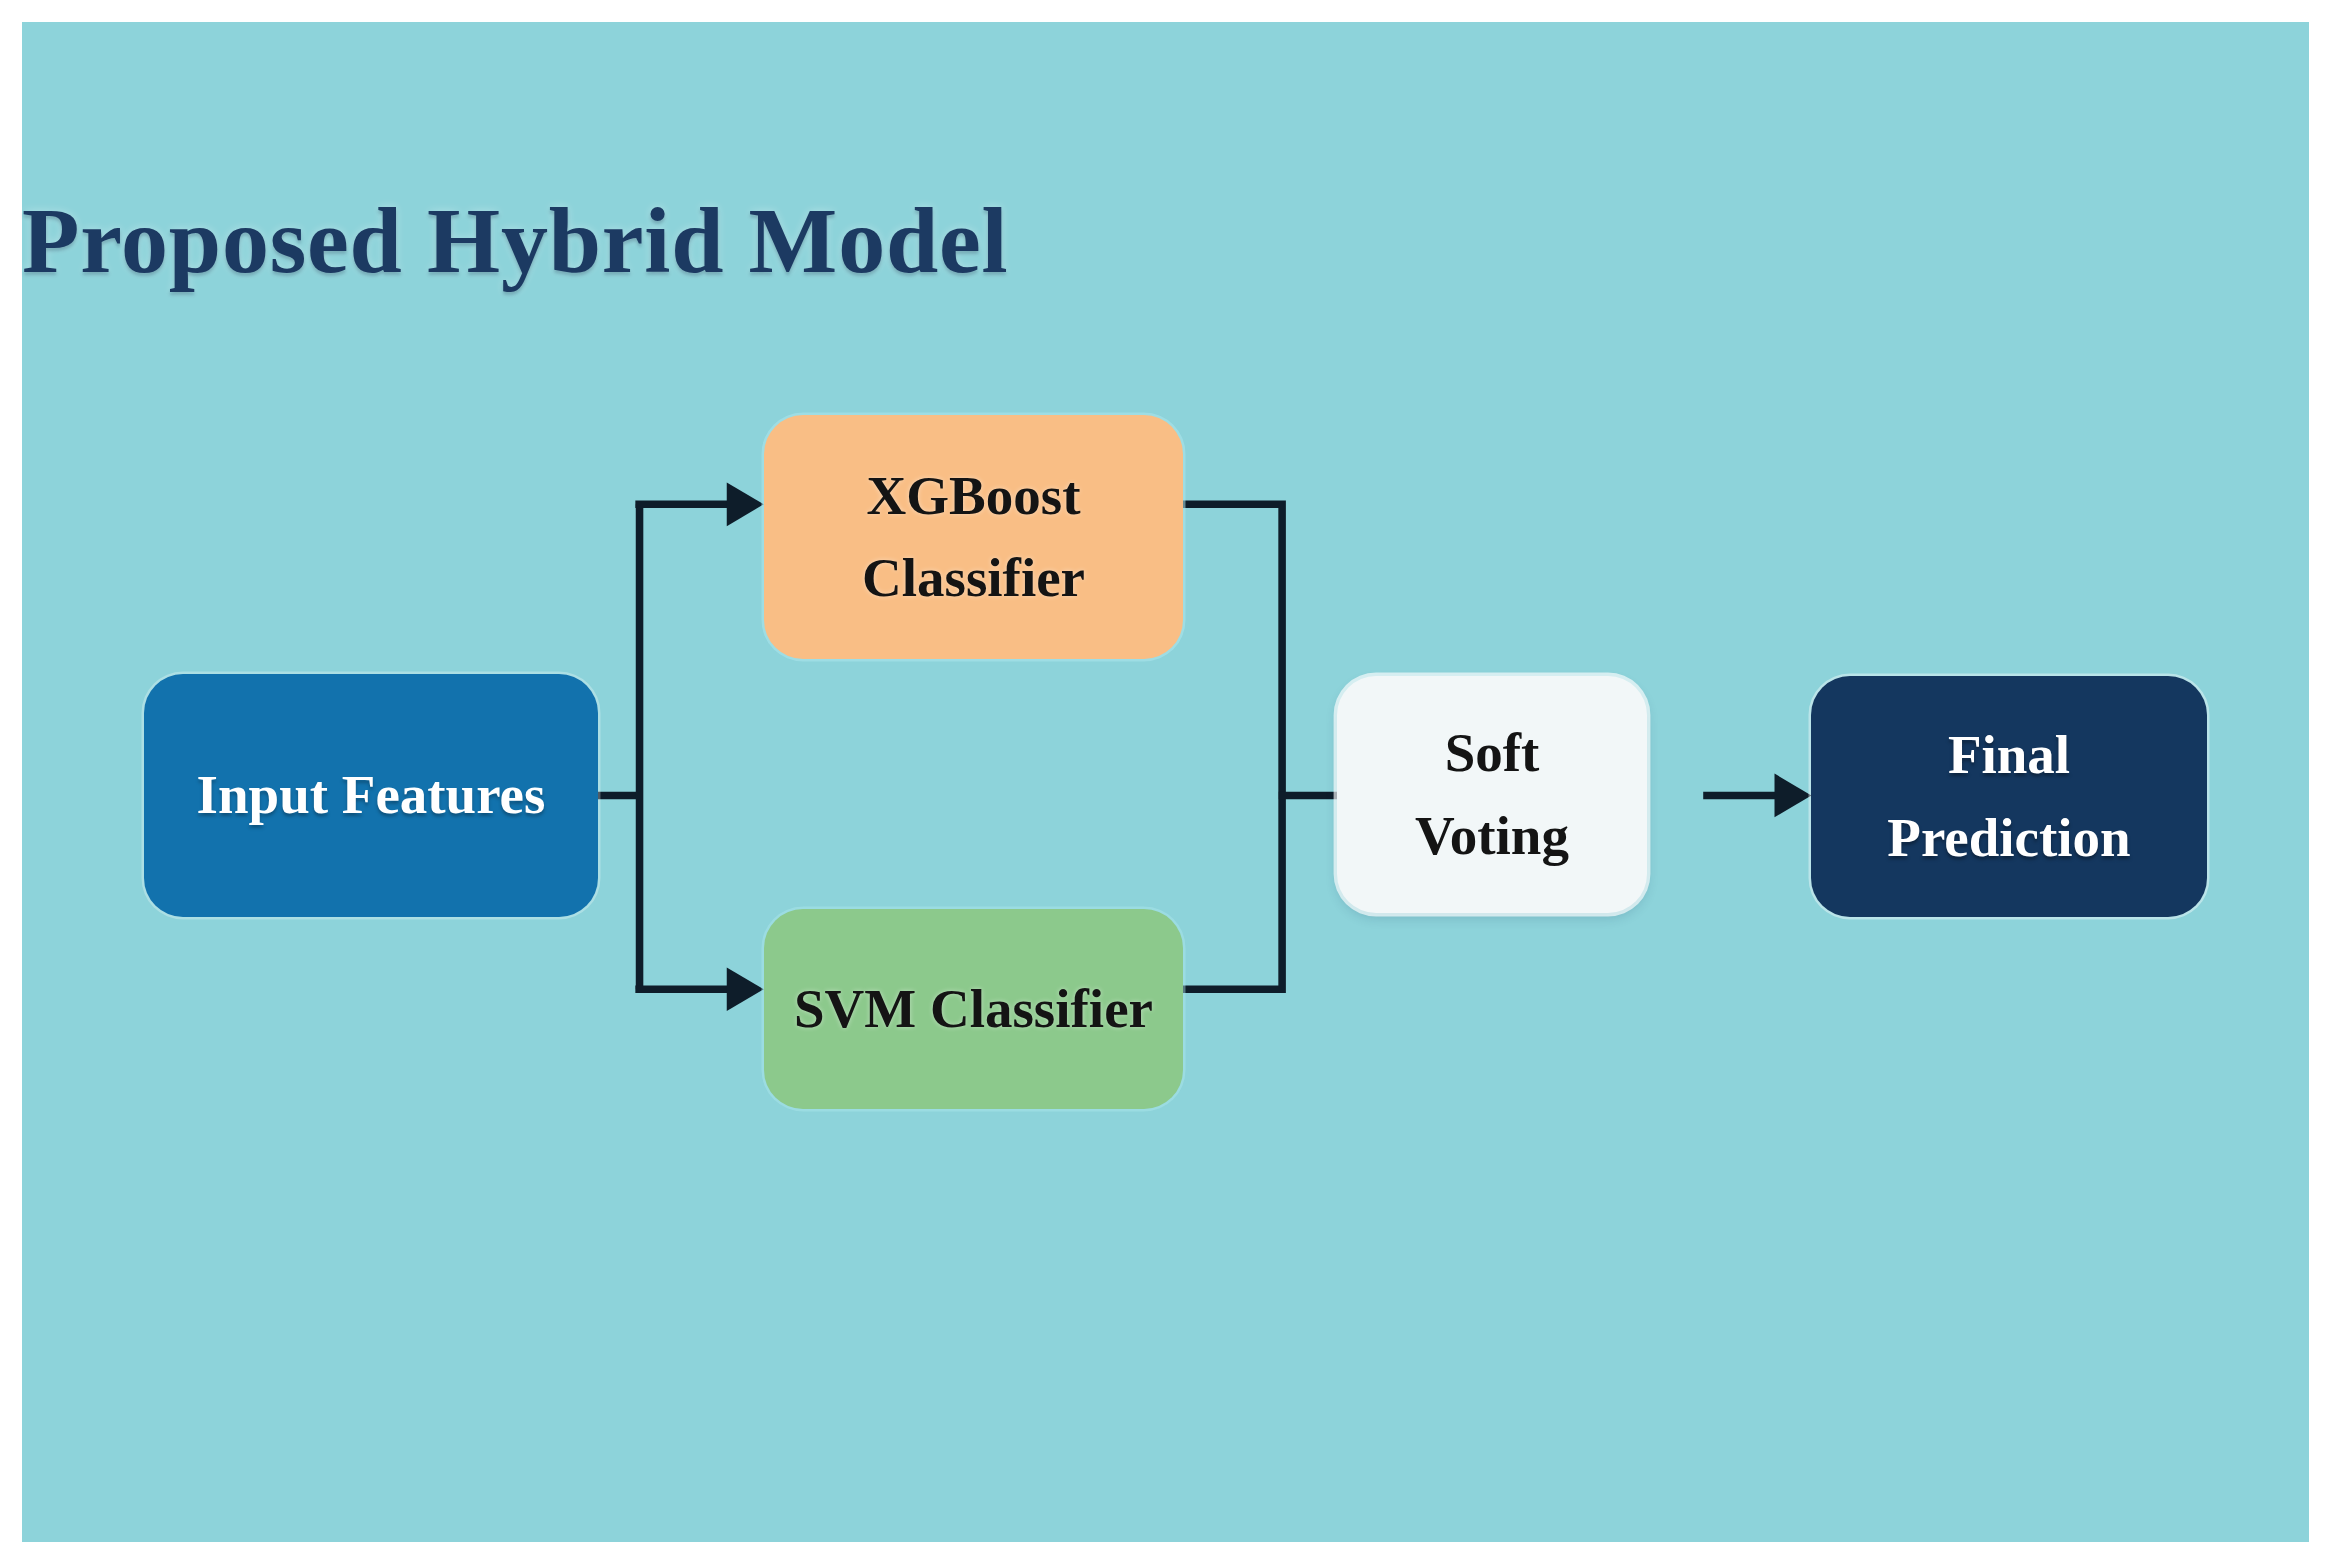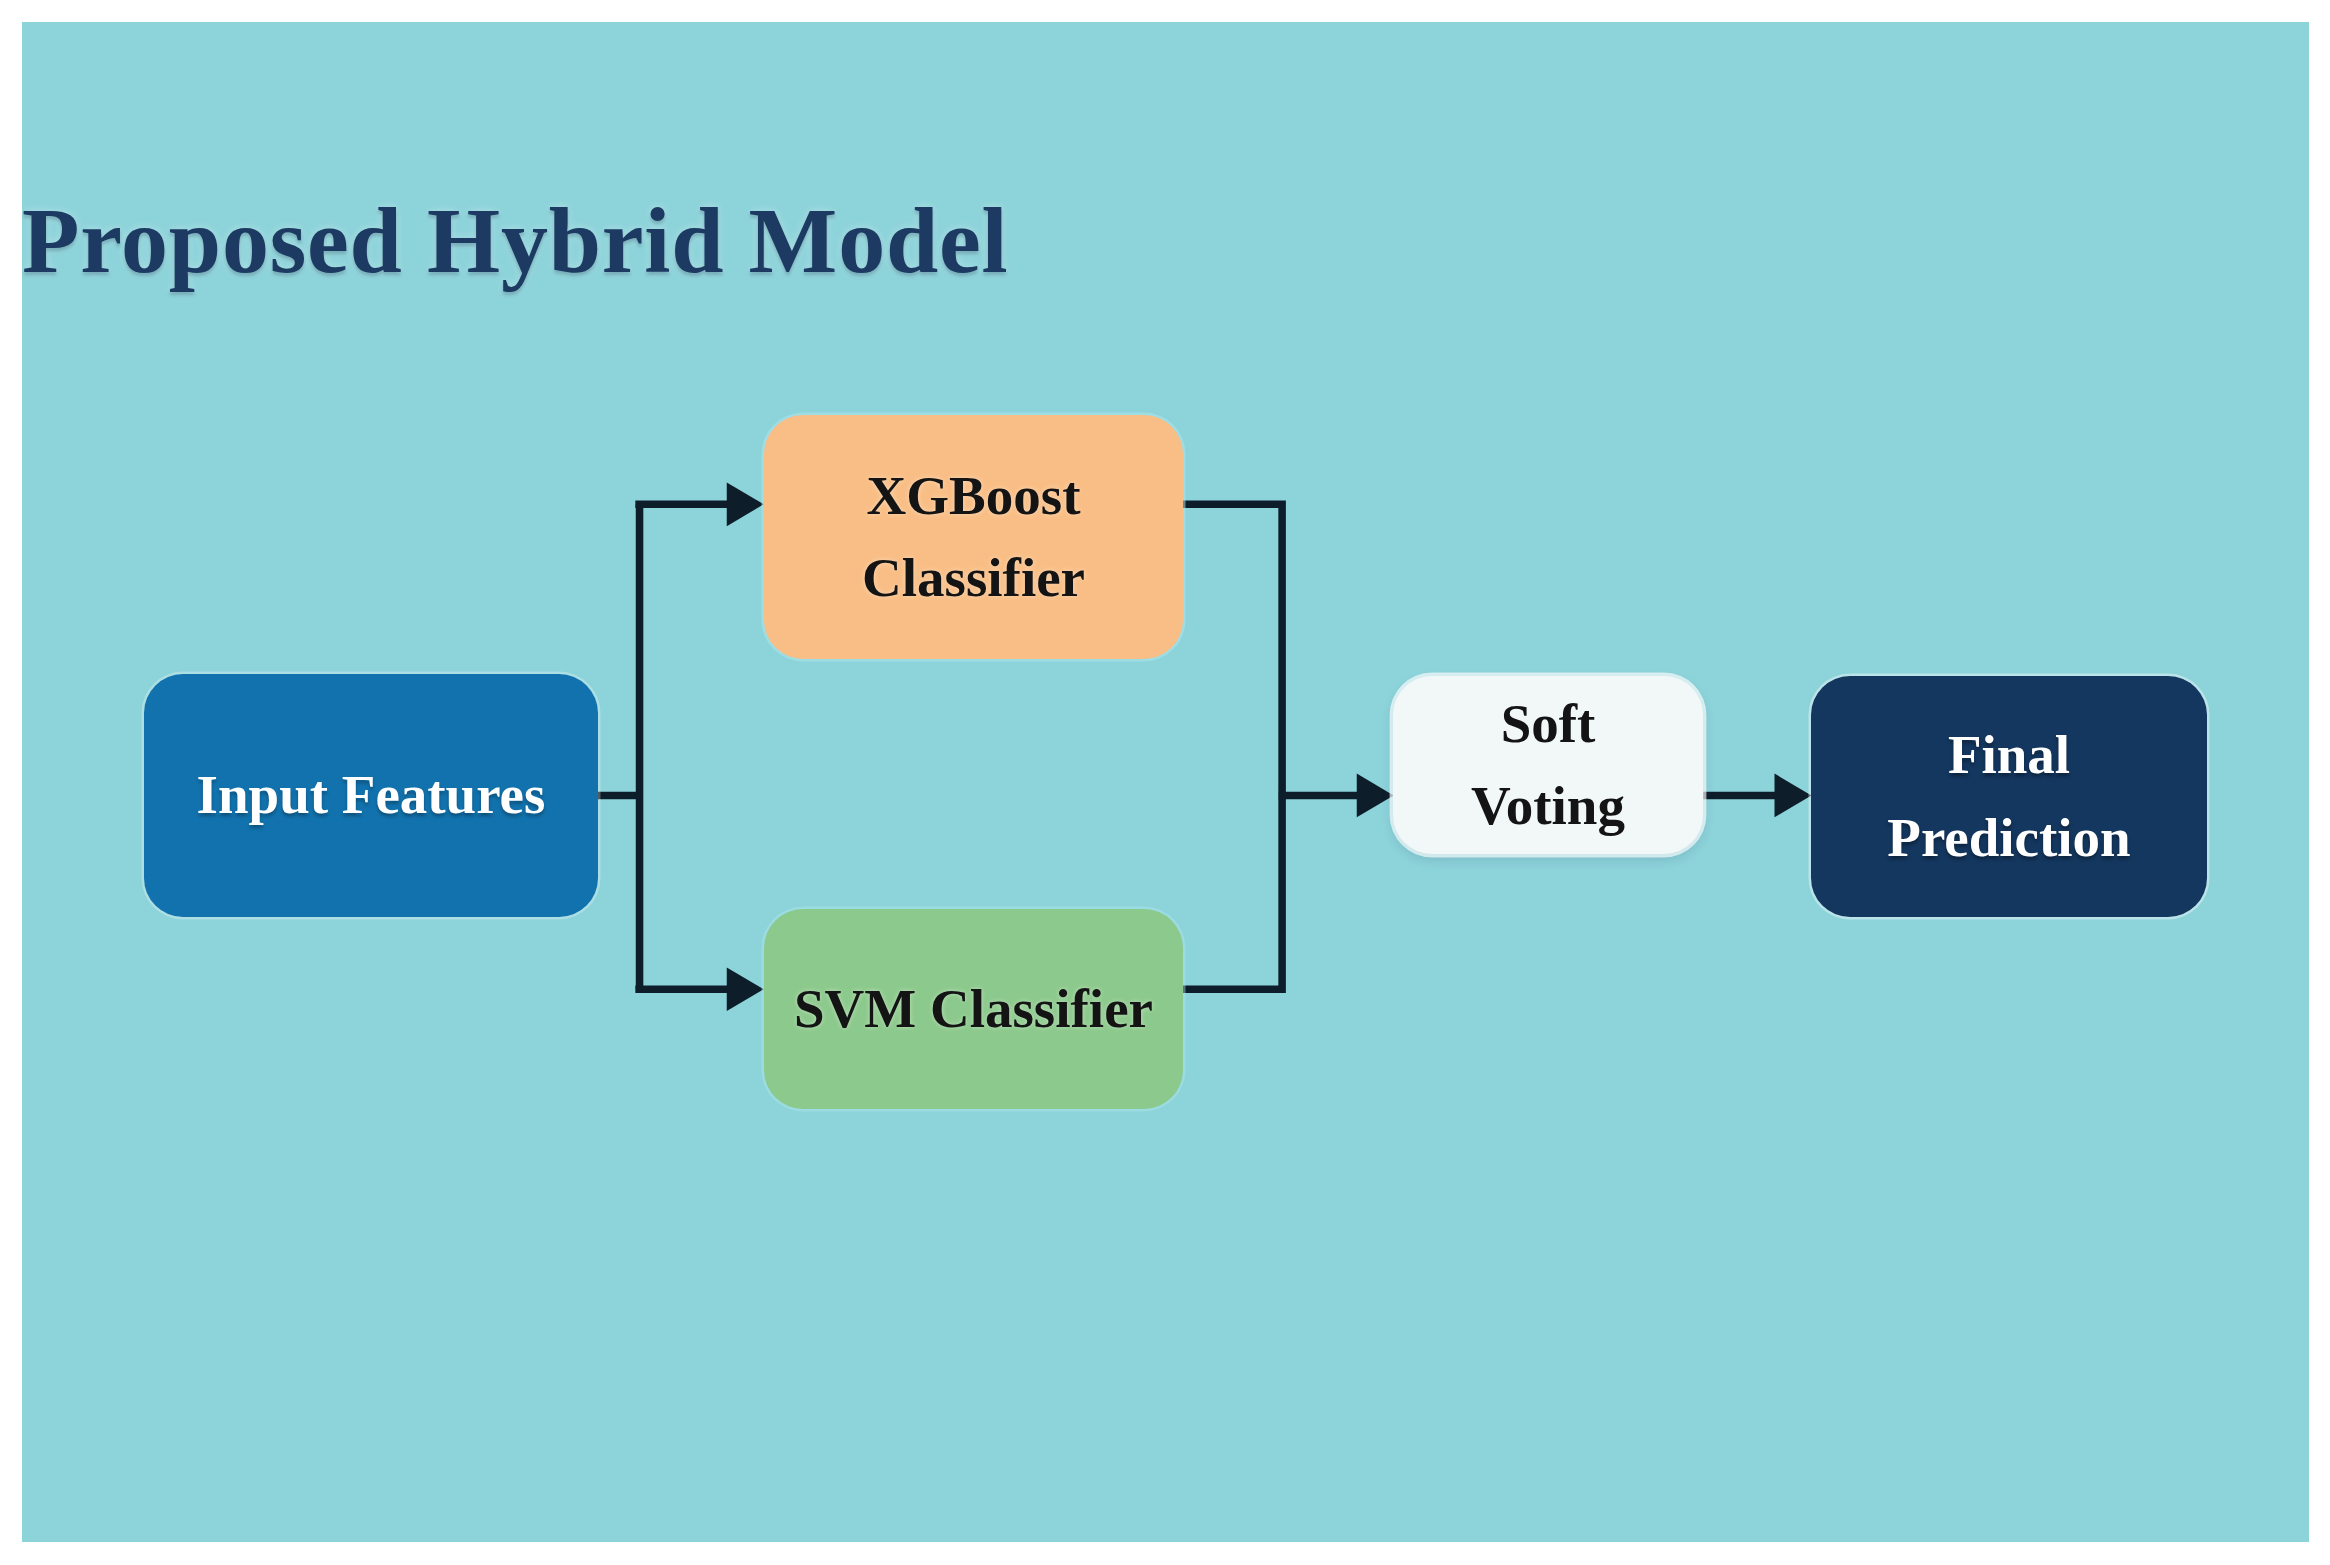--- a/index.html
+++ b/index.html
@@ -85,21 +85,21 @@
     box-shadow: 0 0 0 2.5px rgba(173,230,236,0.55);
   }
   .node-svm {
     left: 742px; top: 887px; width: 419px; height: 200px;
     background: var(--node-svm-bg);
     color: var(--node-svm-text);
     text-shadow: 0 0 5px rgba(255,255,255,0.45);
     box-shadow: 0 0 0 2.5px rgba(173,230,236,0.45);
   }
   .node-voting {
-    left: 1371px; top: 654px; width: 310px; height: 178px;
+    left: 1315px; top: 654px; width: 310px; height: 237px;
     background: var(--node-voting-bg);
     color: var(--node-voting-text);
     box-shadow: 0 0 0 3.4px rgba(255,255,255,0.65), 0 5px 11.7px rgba(20,55,95,0.18);
   }
   .node-final {
     left: 1789px; top: 654px; width: 396px; height: 241px;
     background: var(--node-final-bg);
     color: var(--node-final-text);
     text-shadow: 0 2.5px 3.4px rgba(0,0,0,0.35);
     box-shadow: 0 0 0 2.5px rgba(255,255,255,0.4);

